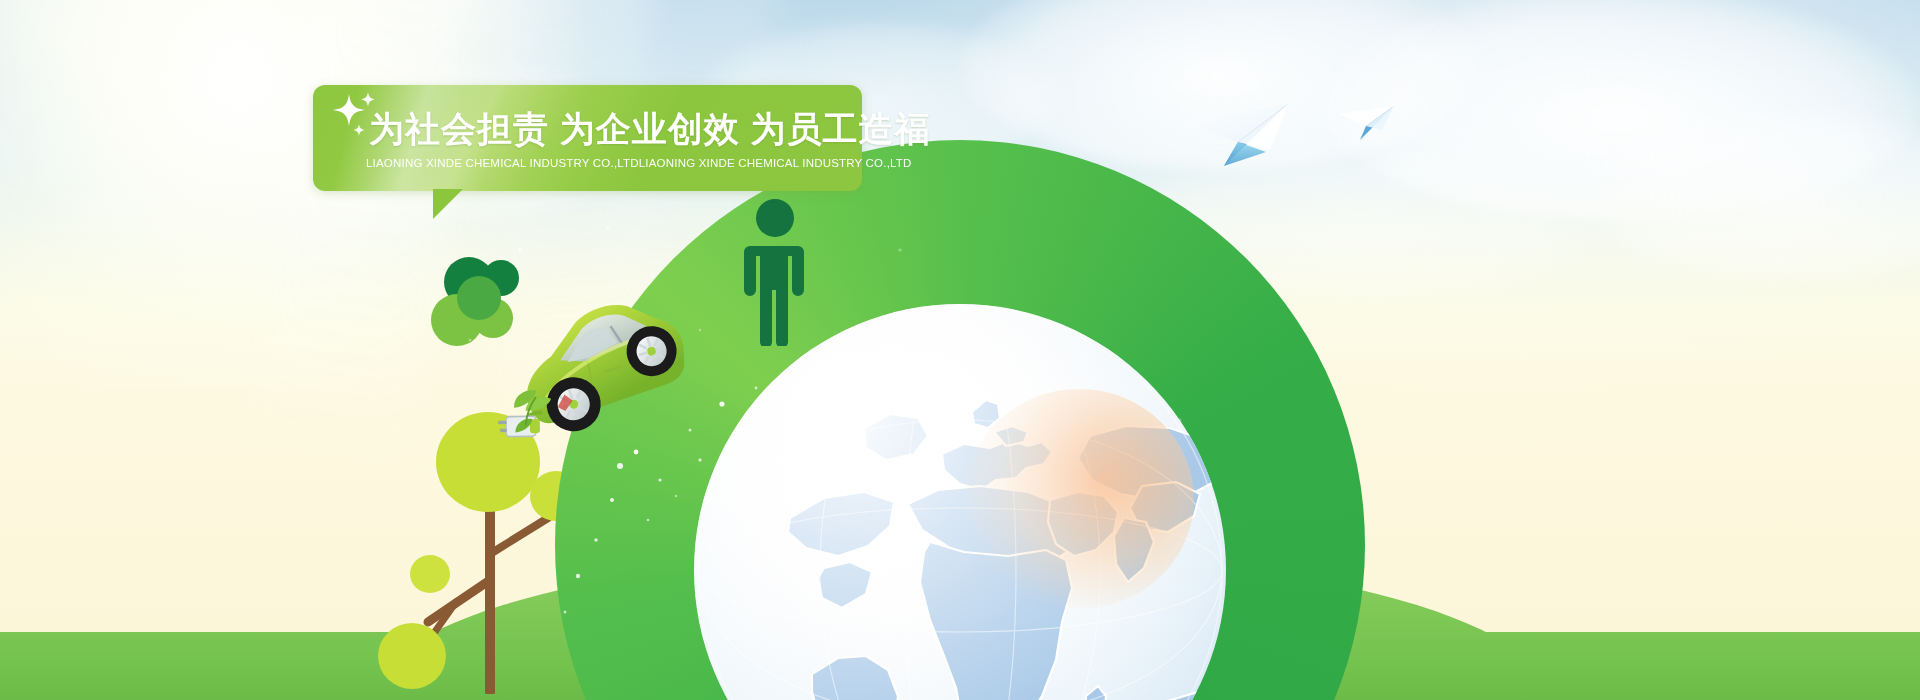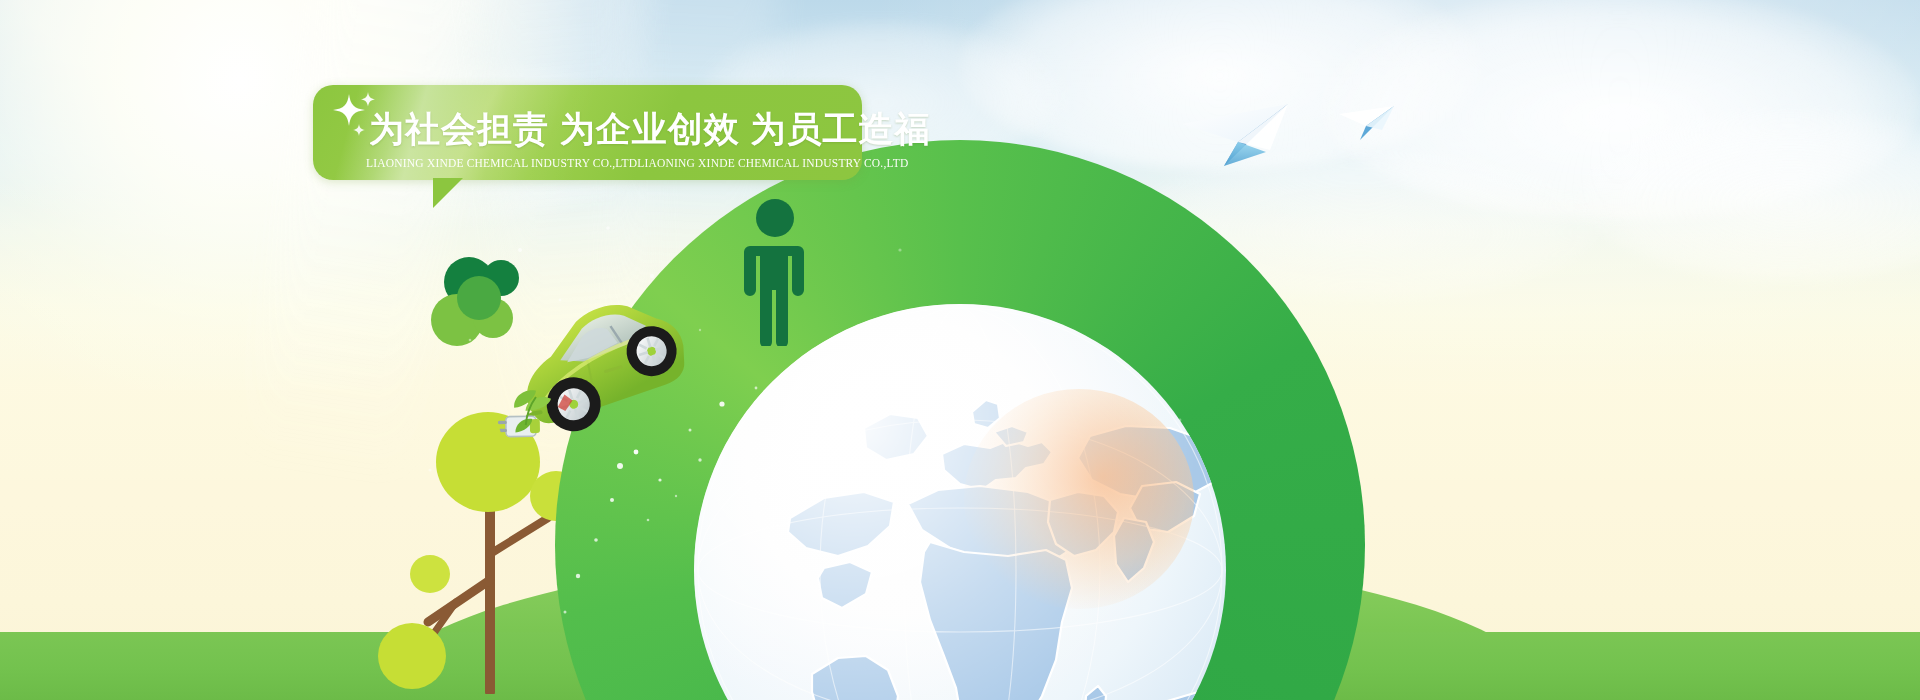--- a/index.html
+++ b/index.html
@@ -121,22 +121,22 @@
   .arrow-shape { position:absolute; left:1010px; top:395px; width:185px; height:185px; }
 
   
   .plane { position:absolute; }
   .plane-1 { left:1180px; top:98px;  width:120px; height:70px; }
   .plane-2 { left:1338px; top:104px; width:60px;  height:38px; }
 
   
   .banner {
     position:absolute; left:313px; top:85px;
-    width:549px; height:95px;
-    border-radius:20px;
+    width:549px; height:106px;
+    border-radius:12px;
     background:linear-gradient(118deg,
         #8cc63f 0%,
         #96cb46 18%,
         #b7da70 31%,
         #9dcf4d 44%,
         #8cc63f 62%,
         #8dc640 100%);
     box-shadow:0 2px 10px rgba(120,160,60,.25);
   }
   .banner-gloss {
@@ -155,21 +155,21 @@
     position:absolute; left:56px; top:22px;
     color:#ffffff;
     font-size:35px; font-weight:700; letter-spacing:1px;
     line-height:44px;
     white-space:nowrap;
     text-shadow:0 1px 2px rgba(90,130,40,.25);
   }
   .subline {
     position:absolute; left:53px; top:72px;
     color:#ffffff;
-    font-family:Liberation Serif, serif;
+    font-family:Liberation Sans, sans-serif;
     font-size:11.5px; letter-spacing:.2px; white-space:nowrap;
     opacity:.97;
   }
   .sparkles { position:absolute; left:14px; top:5px; width:52px; height:56px; }
 </style>
 </head>
 <body>
 
 <div id="stage">
 

